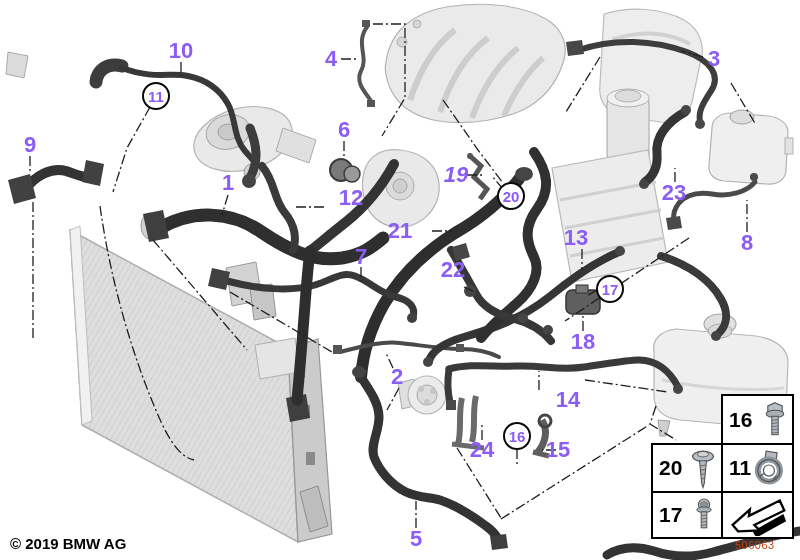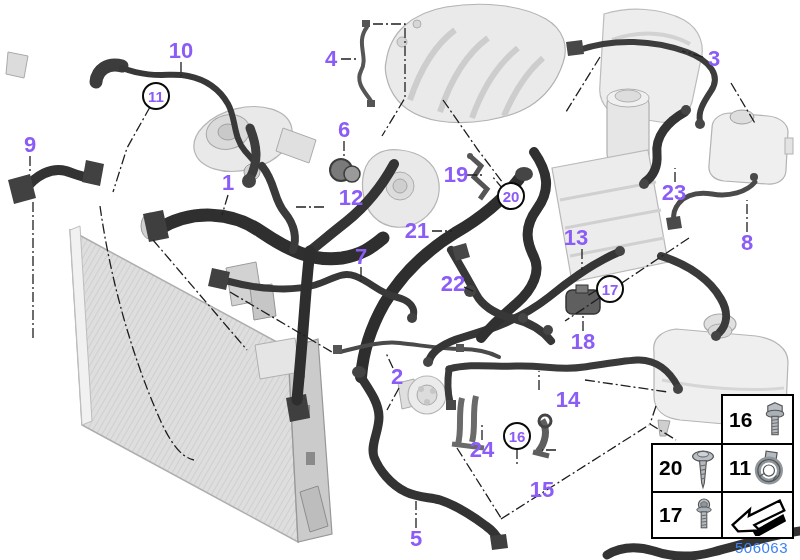--- a/index.html
+++ b/index.html
@@ -13,21 +13,21 @@
   #legend{position:absolute;left:651px;top:394px;width:143px;height:145px;z-index:6;}
   .lcell{position:absolute;background:#fff;border:2px solid #000;box-sizing:border-box;
          display:flex;align-items:center;justify-content:space-between;padding:1px 5px 1px 6px;}
   .lnum{font-weight:bold;font-size:21px;color:#000;}
   #cell-16{left:70px;top:0;width:73px;height:51px;}
   #cell-20{left:0;top:49px;width:72px;height:50px;}
   #cell-11{left:70px;top:49px;width:73px;height:50px;}
   #cell-17{left:0;top:97px;width:72px;height:48px;}
   #cell-arrow{left:70px;top:97px;width:73px;height:48px;justify-content:center;}
   #copyright{position:absolute;left:10px;top:535px;font-size:15px;font-weight:bold;color:#000;z-index:6;}
-  #diagram-number{position:absolute;left:735px;top:539px;font-size:15px;color:#3b82f6;z-index:6;letter-spacing:.5px;}
+  #diagram-number{position:absolute;left:735px;top:539px;font-size:11px;color:#c2410c;z-index:6;letter-spacing:.5px;}
 </style>
 </head>
 <body>
 
 <div id="stage">
 
   <svg id="art" width="800" height="560" viewBox="0 0 800 560">
     <defs>
       <pattern id="hatch" width="5" height="5" patternUnits="userSpaceOnUse" patternTransform="rotate(30)">
         <rect width="5" height="5" fill="#dedede"></rect>
@@ -268,28 +268,28 @@
       <div class="callout" style="left: 416px; top: 539px;">5</div>
       <div class="callout" style="left: 344px; top: 130px;">6</div>
       <div class="callout" style="left: 361px; top: 257px;">7</div>
       <div class="callout" style="left: 747px; top: 243px;">8</div>
       <div class="callout" style="left: 30px; top: 145px;">9</div>
       <div class="callout" style="left: 181px; top: 51px;">10</div>
       <div class="callout circled" style="left: 156px; top: 96px;">11</div>
       <div class="callout" style="left: 340px; top: 198px; margin-left: 11px;">12</div>
       <div class="callout" style="left: 576px; top: 238px;">13</div>
       <div class="callout" style="left: 568px; top: 400px;">14</div>
-      <div class="callout" style="left: 542px; top: 450px; margin-top: 40px;">15</div>
+      <div class="callout" style="left: 558px; top: 450px;">15</div>
       <div class="callout circled" style="left: 517px; top: 436px;">16</div>
       <div class="callout circled" style="left: 610px; top: 289px;">17</div>
       <div class="callout" style="left: 583px; top: 342px; text-align: right;">18</div>
-      <div class="callout" style="left: 456px; top: 175px;">19</div>
+      <div class="callout" style="left: 456px; top: 175px; font-style: italic;">19</div>
       <div class="callout circled" style="left: 511px; top: 196px;">20</div>
-      <div class="callout" style="left: 417px; top: 231px; text-align: right;">21</div>
-      <div class="callout" style="left: 453px; top: 284px;">22</div>
+      <div class="callout" style="left: 400px; top: 231px; text-align: right;">21</div>
+      <div class="callout" style="left: 453px; top: 270px;">22</div>
       <div class="callout" style="left: 674px; top: 193px;">23</div>
       <div class="callout" style="left: 482px; top: 450px; text-align: center;">24</div>
     </div>
 
   <div id="legend">
     <div class="lcell" id="cell-16">
       <span class="lnum">16</span>
       <svg width="24" height="45" viewBox="0 0 30 46">
         <polygon points="15,2 24,6 24,13 15,17 6,13 6,6" fill="#b9bfc4" stroke="#555" stroke-width="1.4"></polygon>
         <ellipse cx="15" cy="16" rx="11" ry="4.5" fill="#a9b0b6" stroke="#555" stroke-width="1.3"></ellipse>
@@ -338,14 +338,15 @@
       </svg>
     </div>
     <div class="lcell" id="cell-arrow">
       <svg width="62" height="42" viewBox="0 0 64 44">
         <polygon points="26,40 60,21 63,29 30,47" fill="#000"></polygon>
         <polygon points="4,33 23,16 22,23 56,6 61,17 28,33 34,39 10,40" fill="#fff" stroke="#000" stroke-width="2.6" stroke-linejoin="miter"></polygon>
       </svg>
     </div>
   </div>
 
+  <div id="copyright">© 2019 BMW AG</div>
   <div id="diagram-number">506063</div>
 </div>
 
 </body></html>

